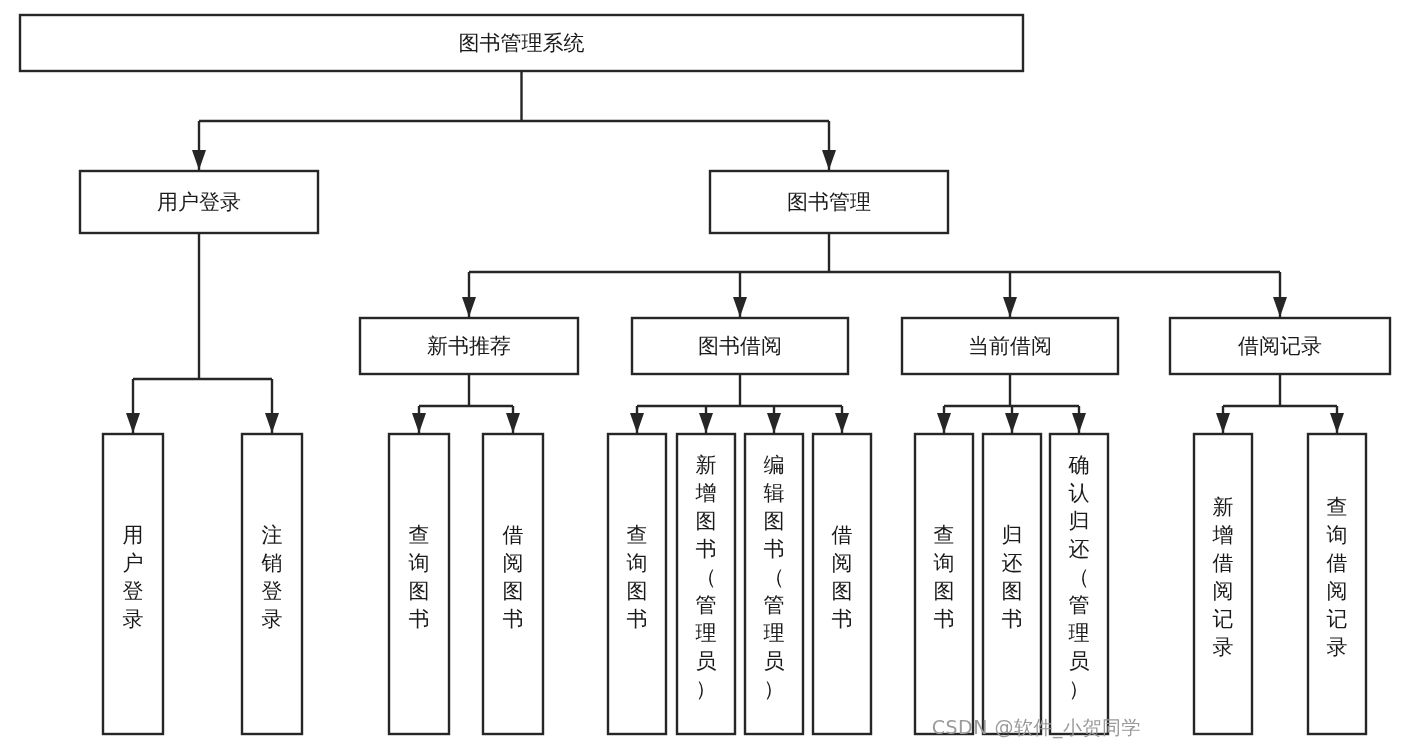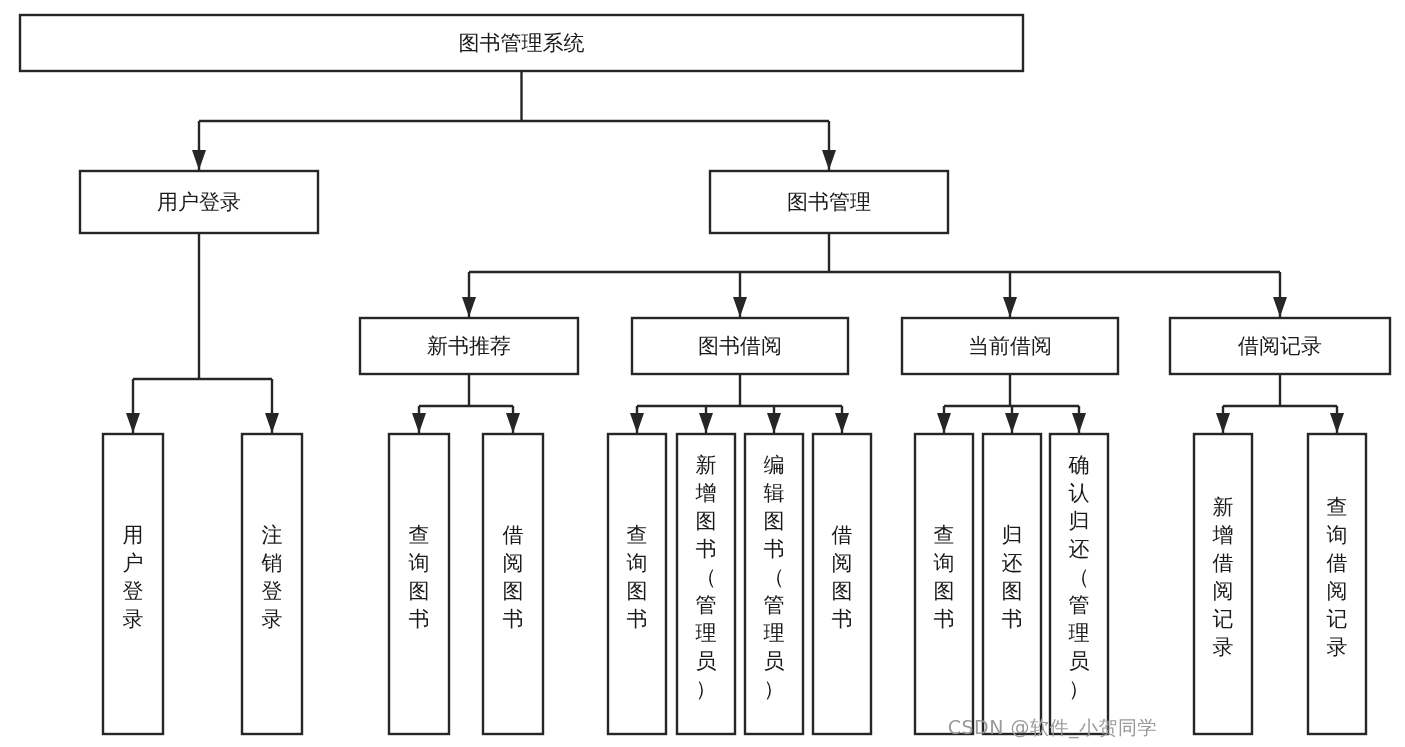--- a/index.html
+++ b/index.html
@@ -11,21 +11,20 @@
     width: 1405px;
     height: 747px;
     font-family: "DejaVu Sans", "Liberation Sans", sans-serif;
     overflow: hidden;
   }
   #diagram-root {
     position: relative;
     width: 1141px;
     height: 747px;
     background: #ffffff;
-    padding-left: 32px;
   }
   svg#flow {
     position: absolute;
     left: 0;
     top: 0;
     width: 1405px;
     height: 747px;
   }
   .node-rect {
     fill: #ffffff;
@@ -50,21 +49,21 @@
     dominant-baseline: middle;
   }
   .node-label-vert {
     fill: #1a1a1a;
     font-family: "DejaVu Sans", "Liberation Sans", sans-serif;
     font-size: 21px;
     text-anchor: middle;
   }
   .watermark {
     position: absolute;
-    right: 16px;
+    right: 0;
     bottom: 6px;
     font-family: "DejaVu Sans", "Liberation Sans", sans-serif;
     font-size: 19px;
     color: #9a9a9a;
     letter-spacing: 0.5px;
     white-space: nowrap;
     pointer-events: none;
   }
 </style>
 </head>

